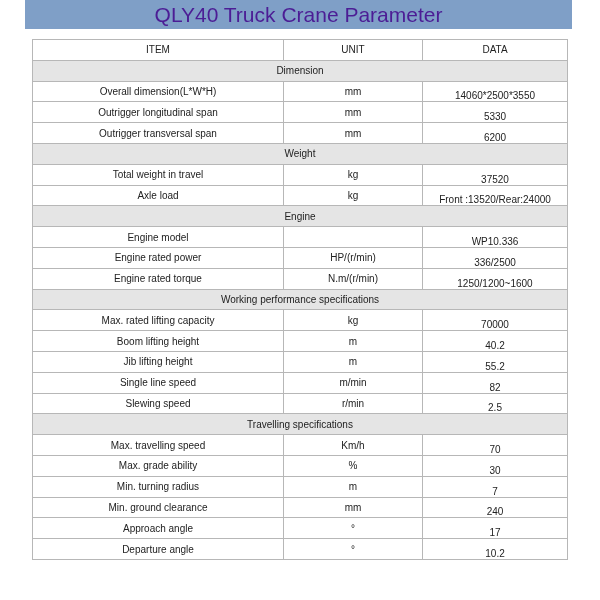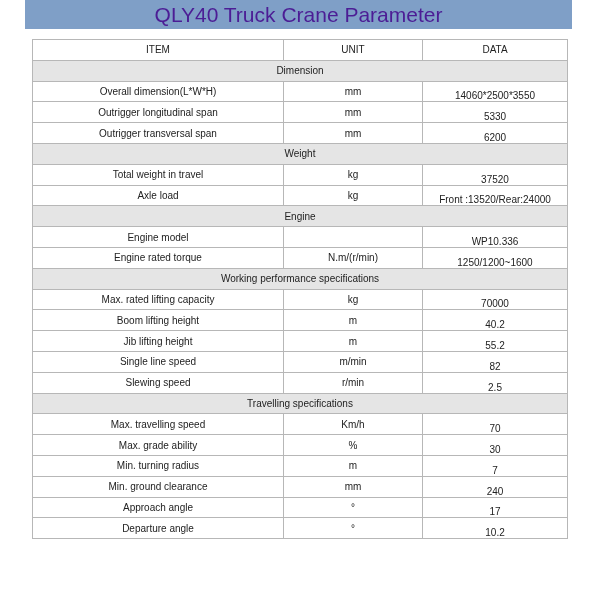--- a/index.html
+++ b/index.html
@@ -59,20 +59,25 @@
         <td>kg</td>
         <td class="bottom">Front :13520/Rear:24000</td>
       </tr>
       <tr>
         <td colspan="3" class="section">Engine</td>
       </tr>
       <tr>
         <td>Engine model</td>
         <td></td>
         <td class="bottom">WP10.336</td>
+      </tr>
+      <tr>
+        <td>Engine rated power</td>
+        <td>HP/(r/min)</td>
+        <td class="bottom">336/2500</td>
       </tr>
       <tr>
         <td>Engine rated torque</td>
         <td>N.m/(r/min)</td>
         <td class="bottom">1250/1200~1600</td>
       </tr>
       <tr>
         <td colspan="3" class="section">Working performance specifications</td>
       </tr>
       <tr>

